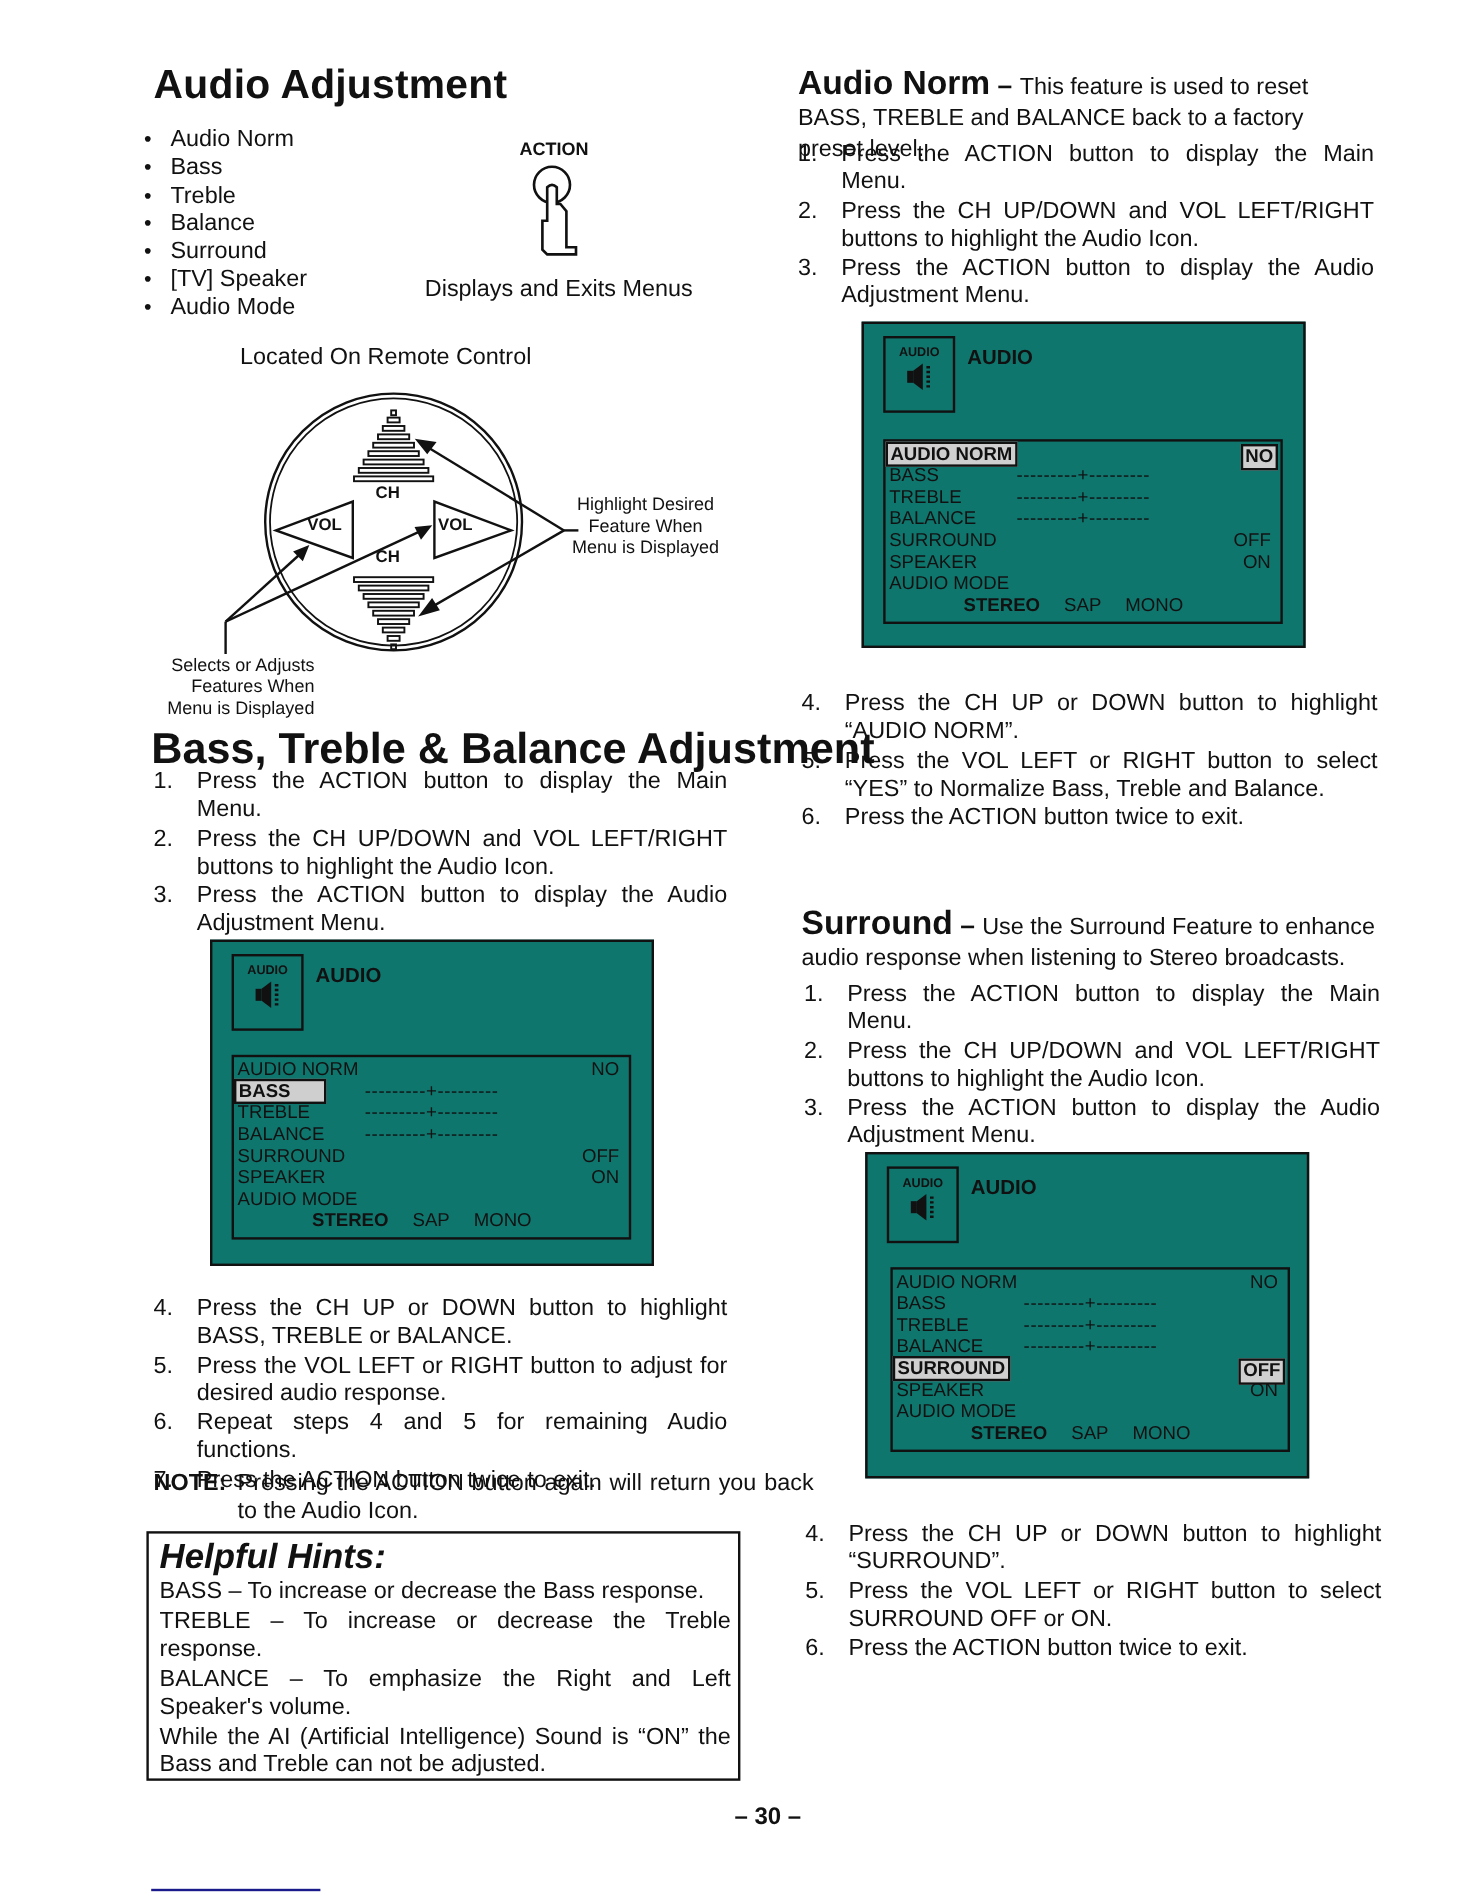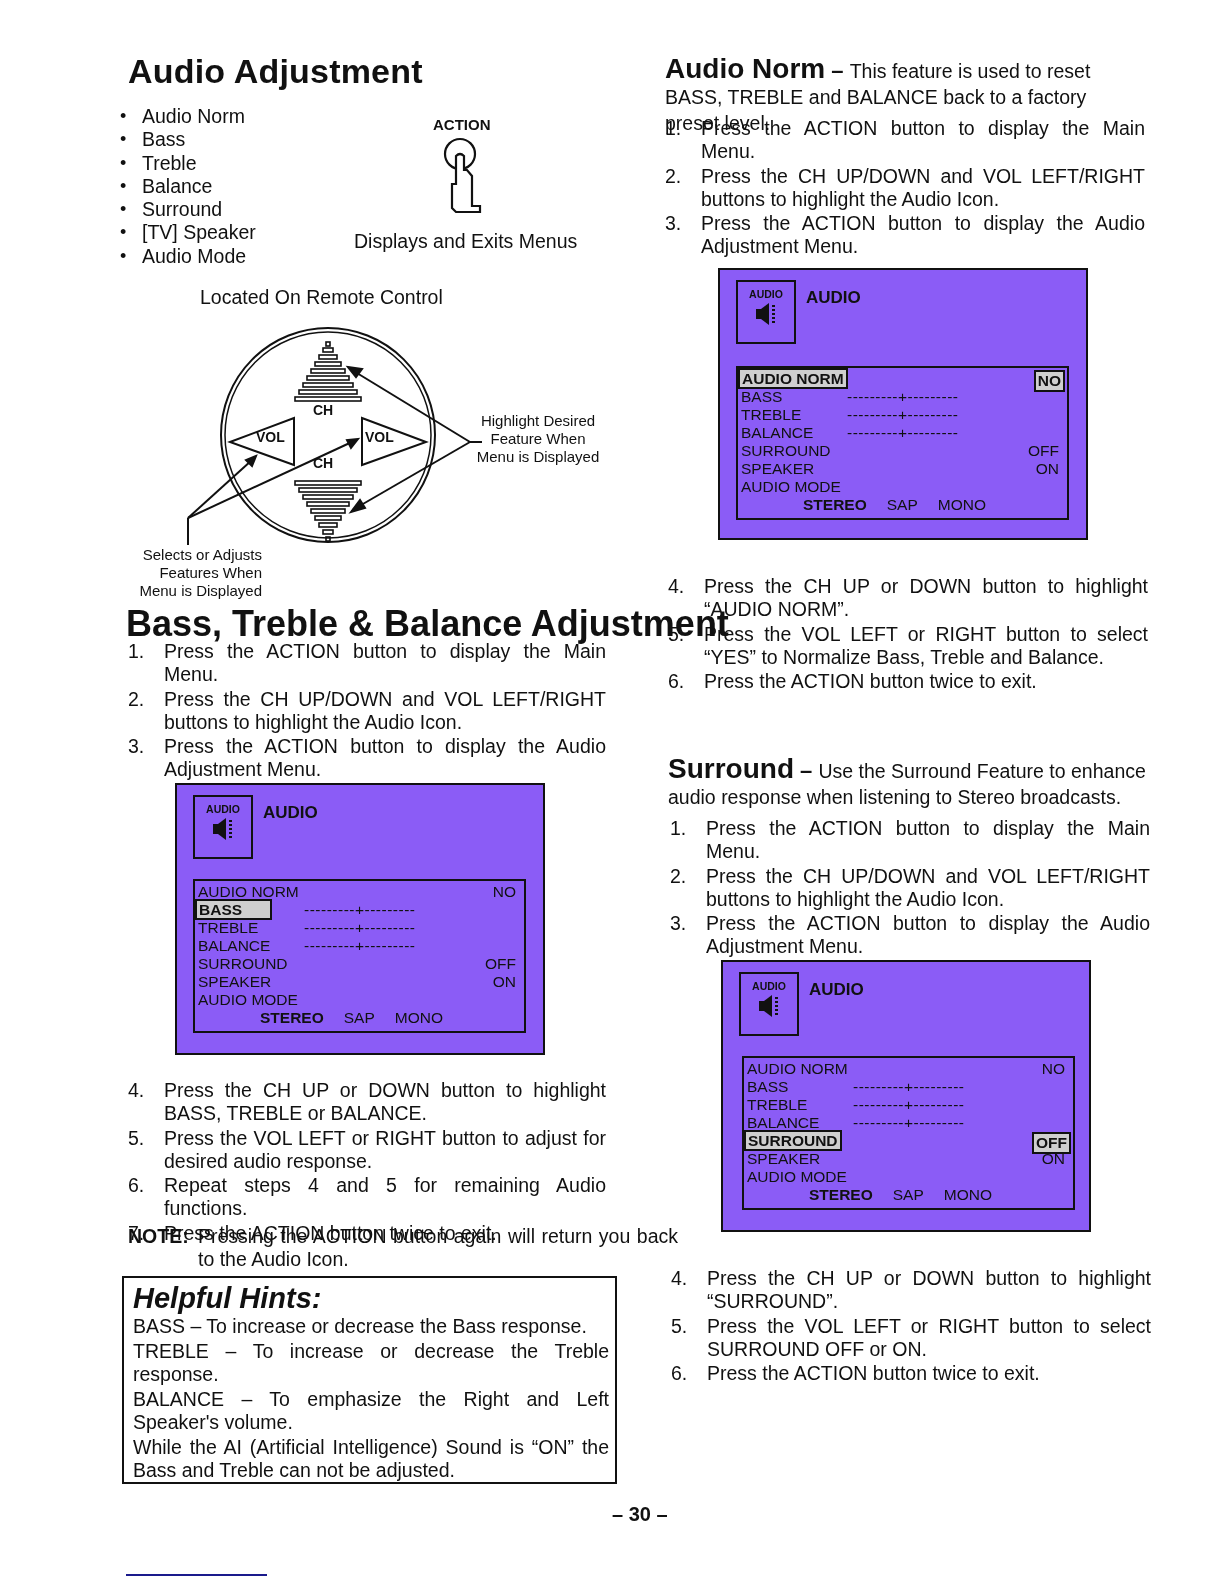--- a/index.html
+++ b/index.html
@@ -15,21 +15,21 @@
 
   ul.bullets { list-style: none; margin: 0; padding: 0; }
   ul.bullets li { position: relative; padding-left: 22px; font-size: 19.5px; line-height: 23.3px; }
   ul.bullets li::before { content: "\2022"; position: absolute; left: 0; top: 0; font-size: 18px; }
 
   ol.steps { list-style: none; margin: 0; padding: 0; }
   ol.steps li { position: relative; padding-left: 36px; font-size: 19.5px; line-height: 23px; margin-bottom: 1.5px; text-align: justify; }
   ol.steps li .num { position: absolute; left: 0; top: 0; }
 
   
-  .menu-frame { border: 2px solid #111; background: #8b5cf6; }
+  .menu-frame { border: 2px solid #111; background: #0f766e; }
   .icon-box { border: 2px solid #111; width: 56px; height: 60px; position: absolute; }
   .icon-box .lbl { font-size: 10.5px; font-weight: bold; text-align: center; margin-top: 6px; }
   .menu-title { font-weight: bold; font-size: 17px; position: absolute; }
   .menu-list { position: absolute; border: 2px solid #111; padding: 2px 4px 0 3px; font-size: 15.5px; }
   .mrow { position: relative; height: 18px; line-height: 18px; white-space: nowrap; }
   .mrow .val { position: absolute; right: 4px; top: 0; }
   .mrow .slider { position: absolute; left: 106px; right: 4px; top: 0; letter-spacing: 0.5px; overflow: hidden; }
   .hl { background: #cfcfcf; border: 2px solid #111; font-weight: bold; padding: 0 2px; margin-left: -3px; }
   .modes { padding-left: 62px; }
   .modes span { margin-right: 20px; }

